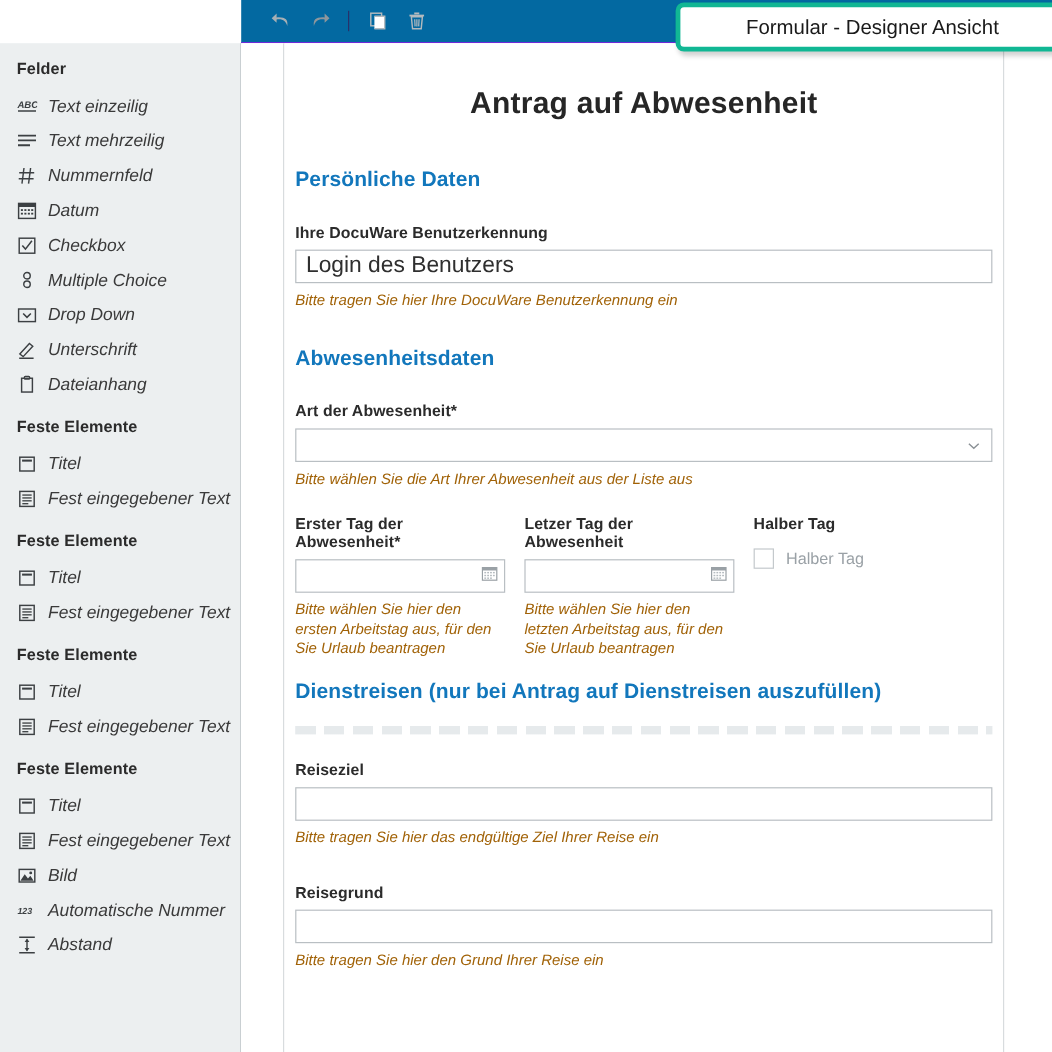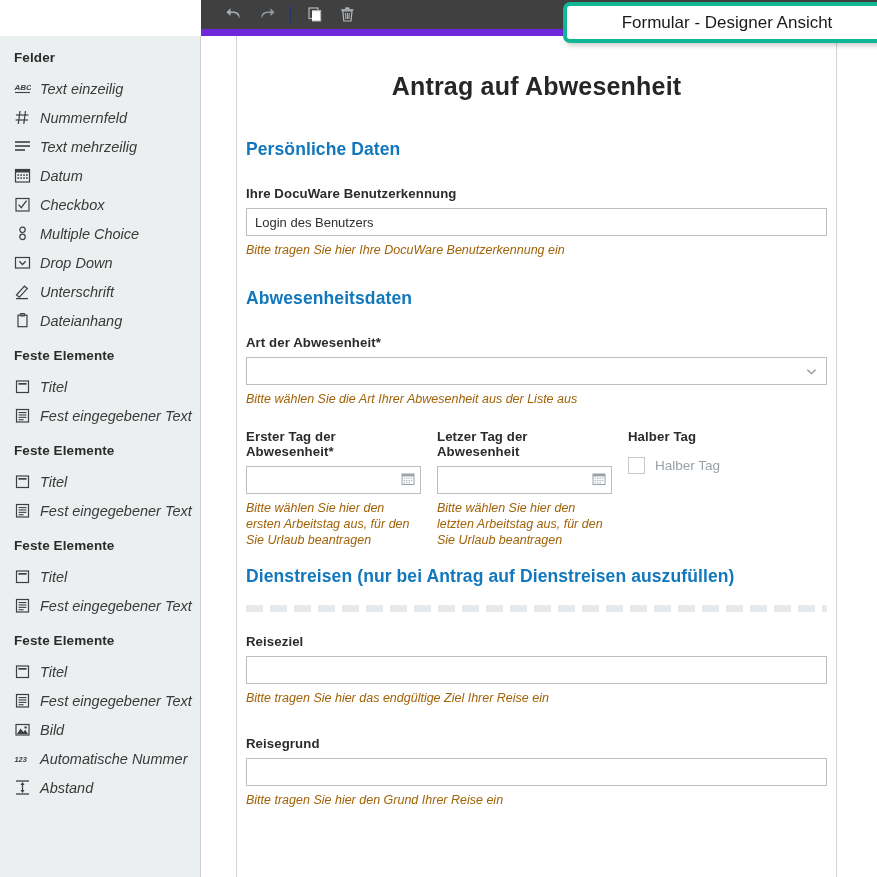--- a/index.html
+++ b/index.html
@@ -62,22 +62,22 @@
   .main {
     flex: 1 1 auto;
     display: flex;
     flex-direction: column;
     height: 877px;
     background: #ffffff;
     position: relative;
   }
   .toolbar {
     height: 36px;
-    background: #404040;
-    border-bottom: 7px solid #6d28d9;
+    background: #0369a1;
+    border-bottom: 1px solid #6d28d9;
     display: flex;
     align-items: center;
     padding: 0 12px 0 18px;
     flex: 0 0 36px;
     position: relative;
   }
   .tb-left { display: flex; align-items: center; gap: 2px; }
   .tb-btn {
     width: 30px; height: 28px;
     display: flex; align-items: center; justify-content: center;
@@ -157,21 +157,21 @@
     margin-bottom: 7px;
     letter-spacing: .1px;
   }
   .ctl {
     height: 28px;
     border: 1px solid #b9bfc3;
     background: #ffffff;
     display: flex;
     align-items: center;
     padding: 0 8px;
-    font-size: 13px;
+    font-size: 19px;
     color: #2f2f2f;
   }
   .ctl.select { justify-content: space-between; }
   .ctl.select .chev { color: #8b9196; display:flex; }
   .ctl.date { justify-content: space-between; padding-right: 5px; }
   .hint {
     font-size: 12.5px;
     font-style: italic;
     color: #a16207;
     margin-top: 6px;
@@ -218,42 +218,42 @@
             <text x="0.5" y="10" font-size="8" font-family="Liberation Sans, sans-serif" font-weight="bold" fill="#3c4043">ABC</text>
             <line x1="1" y1="12.5" x2="16" y2="12.5" stroke="#3c4043" stroke-width="1.1"></line>
           </svg>
       </span>
       <span class="lbl">Text einzeilig</span>
     </div>
 
     <div class="side-item">
       <span class="ico">
         <svg width="17" height="17" viewBox="0 0 17 17">
+            <g stroke="#3c4043" stroke-width="1.6">
+              <line x1="1" y1="4" x2="16" y2="4"></line>
+              <line x1="1" y1="8" x2="16" y2="8"></line>
+              <line x1="1" y1="12" x2="11" y2="12"></line>
+            </g>
+          </svg>
+      </span>
+      <span class="lbl">Text mehrzeilig</span>
+    </div>
+
+    <div class="side-item">
+      <span class="ico">
+        <svg width="17" height="17" viewBox="0 0 17 17">
             <g stroke="#3c4043" stroke-width="1.2">
               <line x1="6" y1="2" x2="4.3" y2="15"></line>
               <line x1="11.5" y1="2" x2="9.8" y2="15"></line>
               <line x1="2" y1="6" x2="14.5" y2="6"></line>
               <line x1="1.6" y1="11" x2="14" y2="11"></line>
             </g>
           </svg>
       </span>
       <span class="lbl">Nummernfeld</span>
-    </div>
-
-    <div class="side-item">
-      <span class="ico">
-        <svg width="17" height="17" viewBox="0 0 17 17">
-            <g stroke="#3c4043" stroke-width="1.6">
-              <line x1="1" y1="4" x2="16" y2="4"></line>
-              <line x1="1" y1="8" x2="16" y2="8"></line>
-              <line x1="1" y1="12" x2="11" y2="12"></line>
-            </g>
-          </svg>
-      </span>
-      <span class="lbl">Text mehrzeilig</span>
     </div>
 
     <div class="side-item">
       <span class="ico">
         <svg width="17" height="17" viewBox="0 0 17 17">
             <rect x="1.5" y="2.5" width="14" height="12.5" fill="none" stroke="#3c4043" stroke-width="1.2"></rect>
             <rect x="1.5" y="2.5" width="14" height="3" fill="#3c4043"></rect>
             <g fill="#3c4043">
               <rect x="3.4" y="7.3" width="1.7" height="1.5"></rect>
               <rect x="6.3" y="7.3" width="1.7" height="1.5"></rect>

